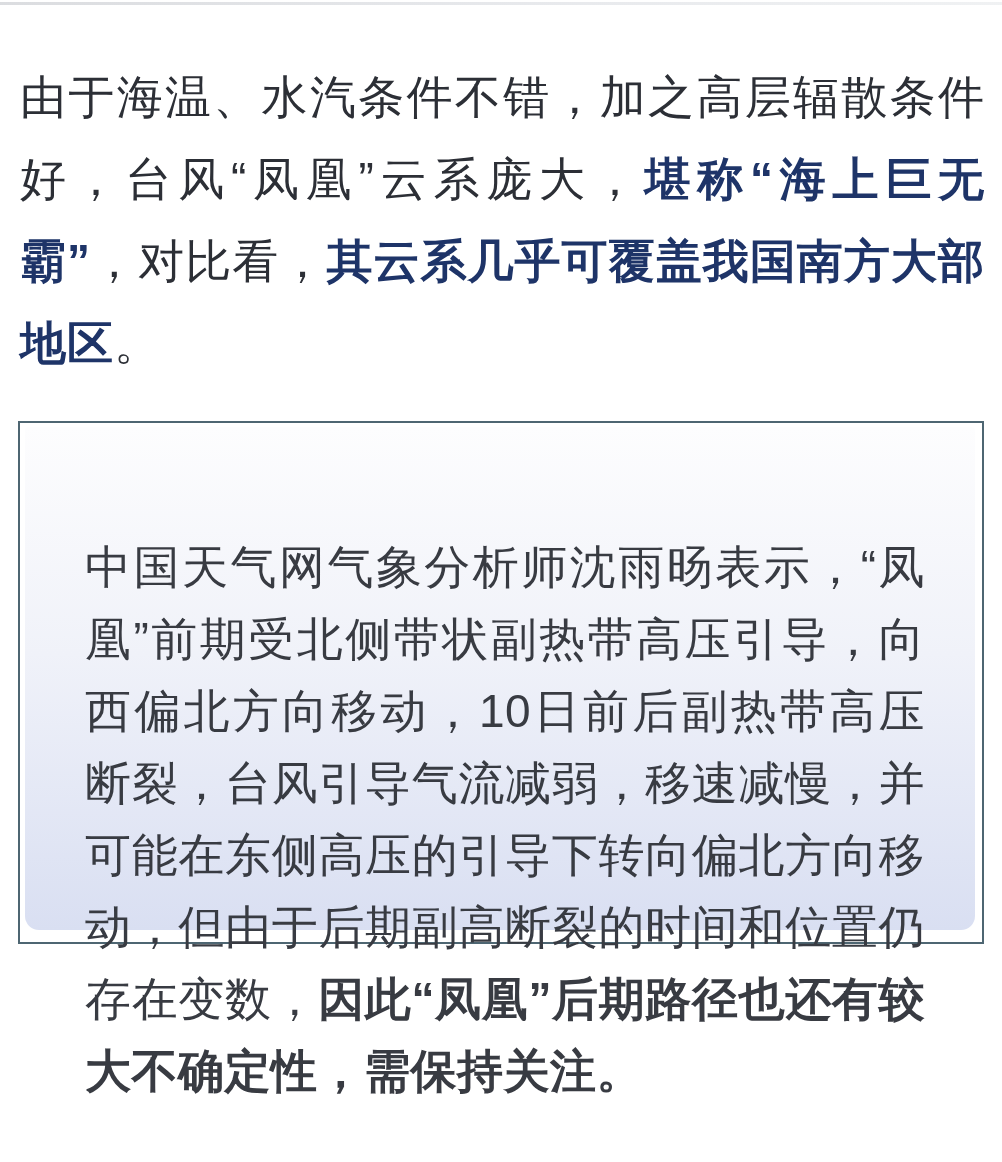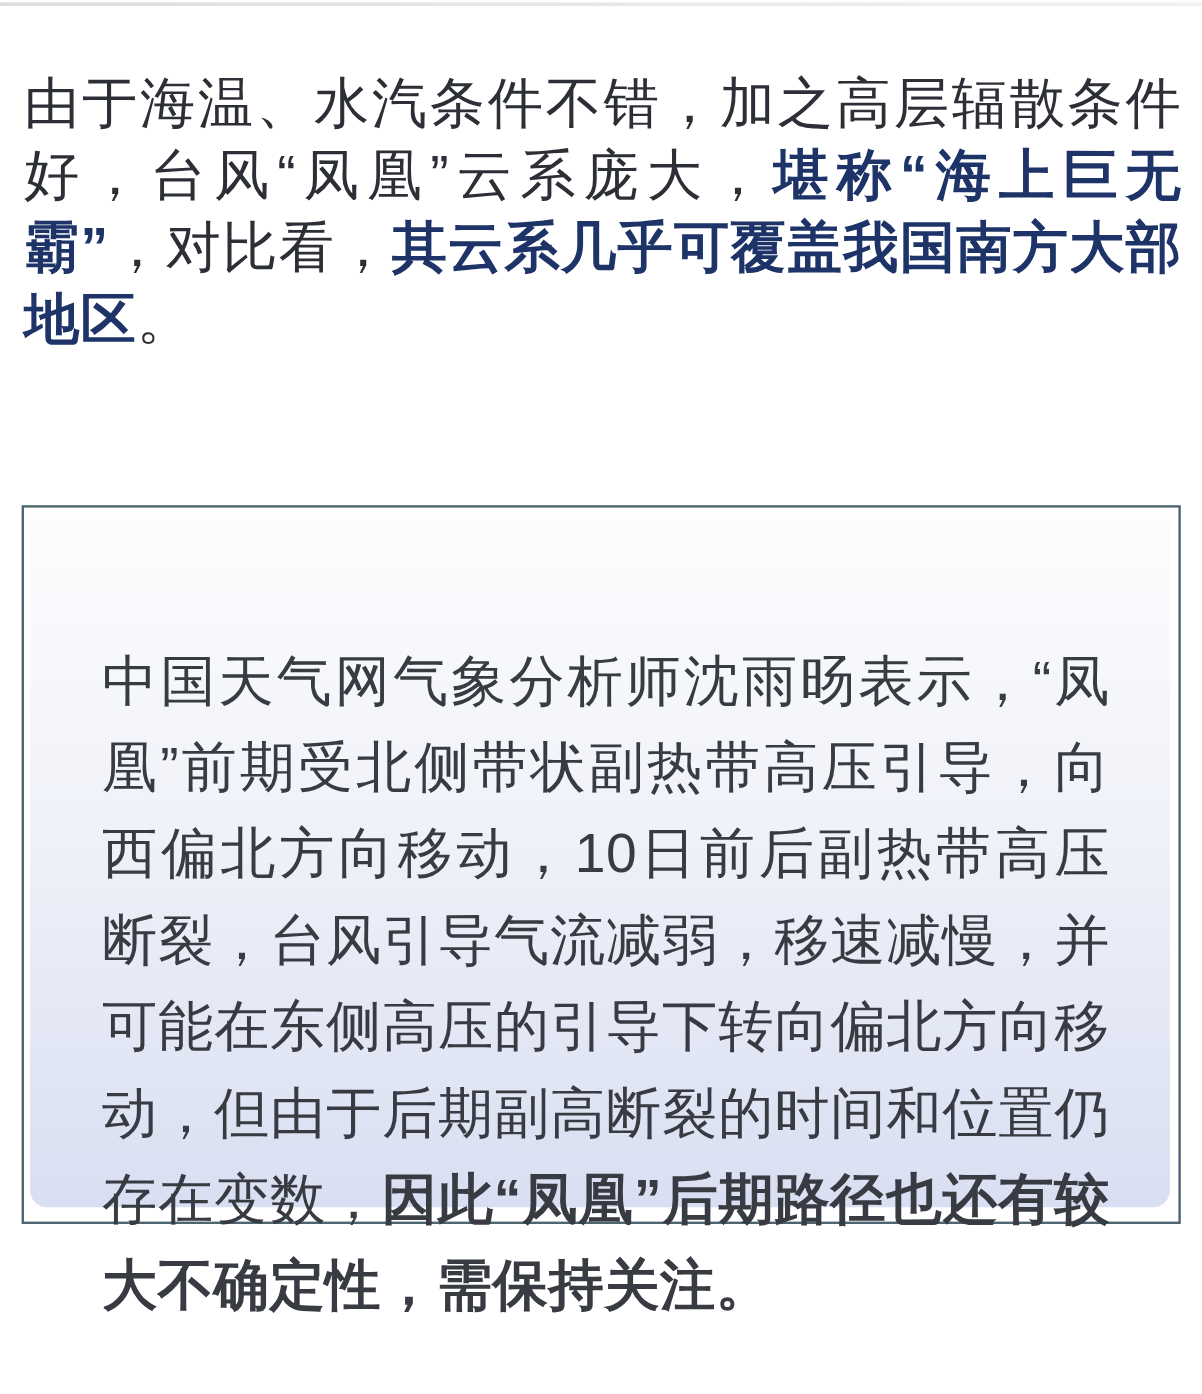--- a/index.html
+++ b/index.html
@@ -34,32 +34,32 @@
     height:3px;
     background:linear-gradient(90deg,#d2d4d8 0%,#e2e4e8 55%,#eceef0 100%);
     opacity:.8;
   }
   .article{
     position:absolute;
     top:10px;
     left:20px;
     width:965px;
     font-size:46px;
-    line-height:60px;
+    line-height:82px;
     letter-spacing:1px;
     color:var(--c-regular);
     text-align:justify;
     text-align-last:left;
   }
   .quote-box{
     position:absolute;
     top:421px;
     left:18px;
     width:966px;
-    height:599px;
+    height:523px;
     border:2px solid var(--c-border);
     background:#ffffff;
     box-sizing:border-box;
   }
   .quote-box-fill{
     position:absolute;
     top:4px;
     left:5px;
     right:7px;
     bottom:12px;

